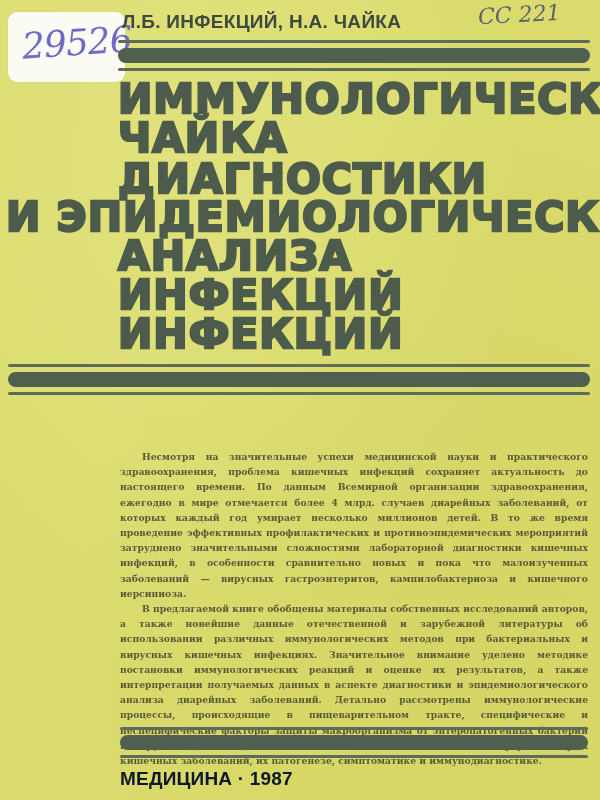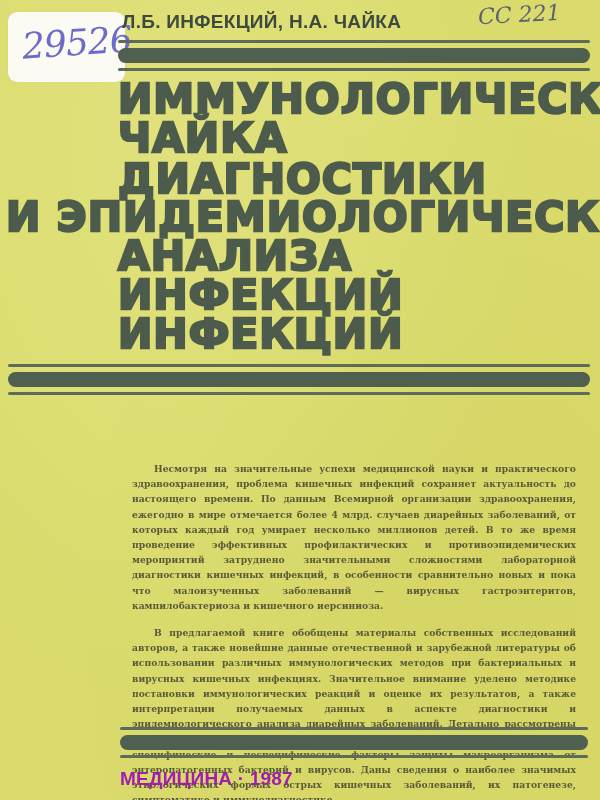--- a/index.html
+++ b/index.html
@@ -45,25 +45,25 @@
     color: #4c5b4b; -webkit-text-stroke: 2.5px #4c5b4b;
     white-space: nowrap;
   }
   .t-indent { left: 118px; }
 
   .blurb {
     left: 120px; top: 449px; width: 468px;
     font-family: "DejaVu Serif", serif; font-size: 9.2px; line-height: 15.2px;
     font-weight: bold; color: #5a5a3a; text-align: justify;
   }
-  .blurb p { margin: 12px; text-indent: 22px; }
+  .blurb p { margin: 0; text-indent: 22px; }
 
   .publisher {
     left: 120px; top: 768px; font-size: 19px; font-weight: bold;
-    color: #a21caf; letter-spacing: 0.2px;
+    color: #0f172a; letter-spacing: 0.2px;
   }
 </style>
 </head>
 <body>
 
 <div class="abs sticker">
   <span class="sticker-num">29526</span>
 </div>
 
 <div class="abs authors">Л.Б. ИНФЕКЦИЙ,  Н.А. ЧАЙКА</div>

